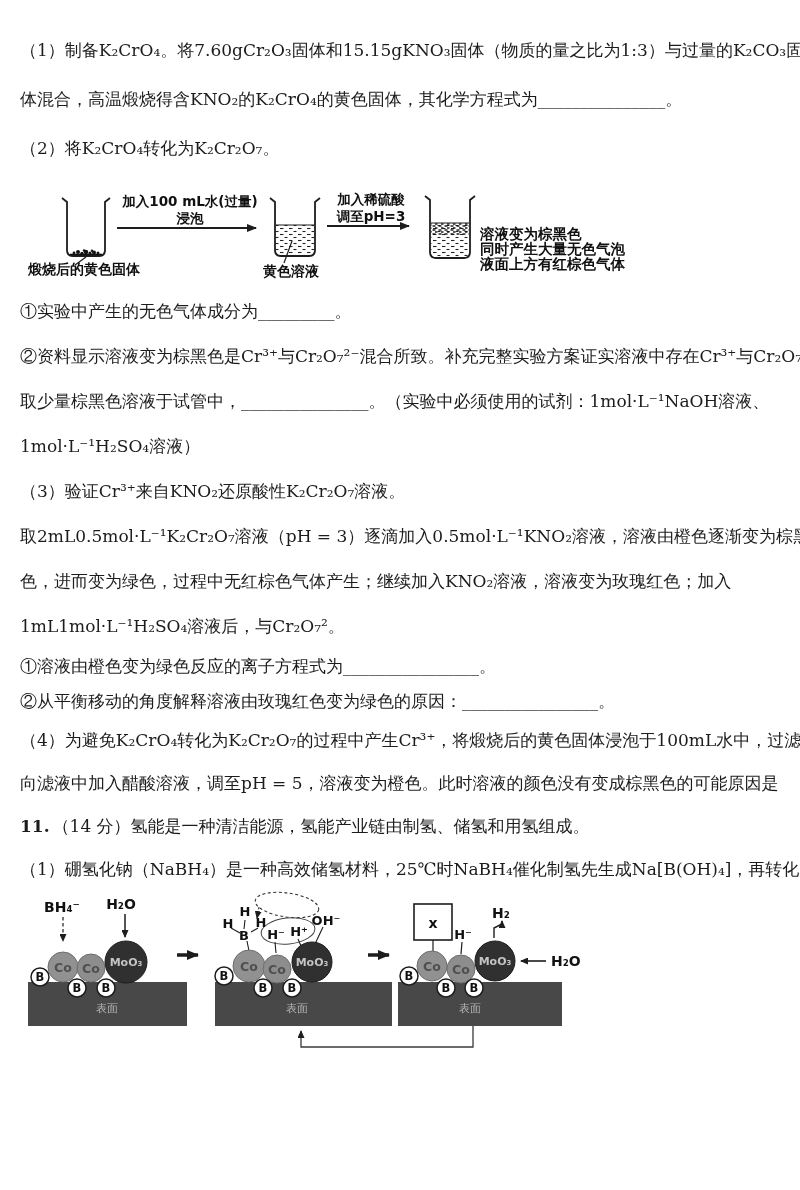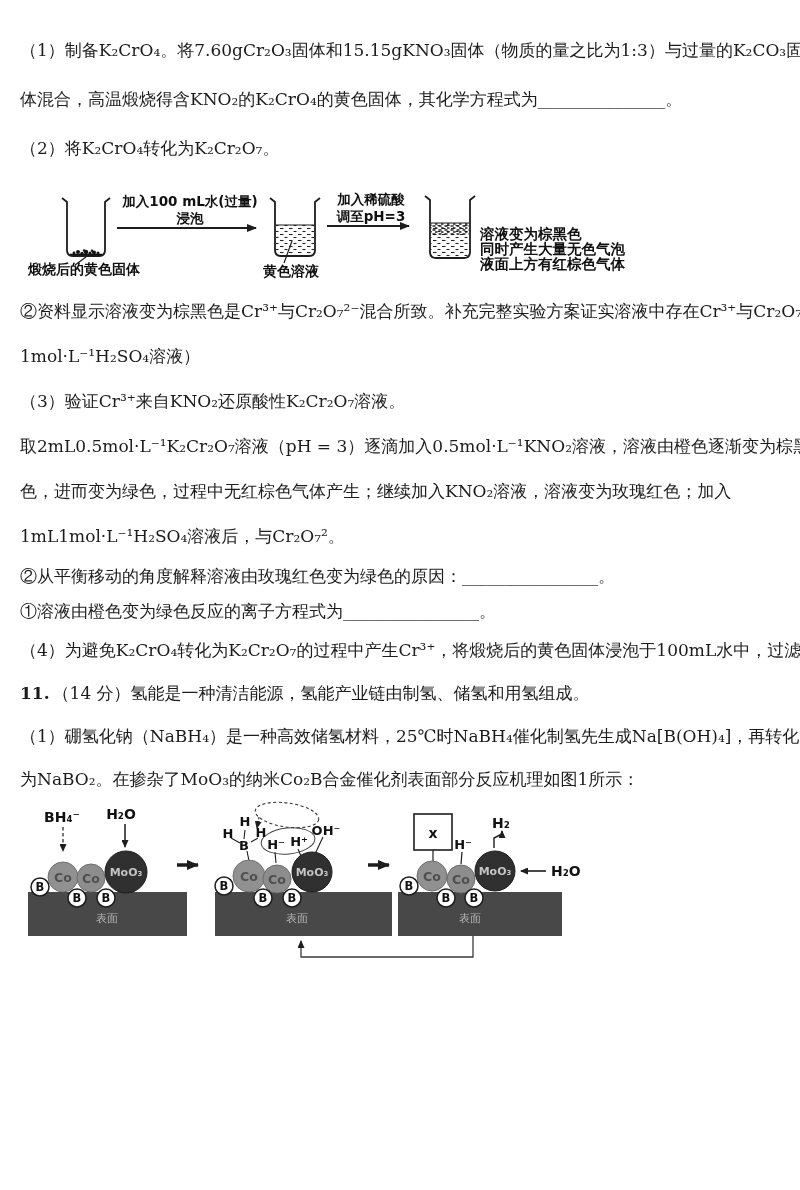--- a/index.html
+++ b/index.html
@@ -105,46 +105,48 @@
         <line x1="431" y1="50" x2="469" y2="50" stroke="#1d1d1d" stroke-width="1.2"></line>
         <path d="M425,23 L430,27 L430,79 Q430,85 436,85 L464,85 Q470,85 470,79 L470,27 L475,23" fill="none" stroke="#1d1d1d" stroke-width="1.8"></path>
         <text class="resline" x="480" y="66">溶液变为棕黑色</text>
         <text class="resline" x="480" y="81">同时产生大量无色气泡</text>
         <text class="resline" x="480" y="96">液面上方有红棕色气体</text>
       </g>
     </svg>
   </div>
 
   <div class="tblock lh45">
+    <div class="line">①实验中产生的无色气体成分为_________。</div>
     <div class="line">②资料显示溶液变为棕黑色是Cr³⁺与Cr₂O₇²⁻混合所致。补充完整实验方案证实溶液中存在Cr³⁺与Cr₂O₇²⁻：</div>
+    <div class="line">取少量棕黑色溶液于试管中，_______________。（实验中必须使用的试剂：1mol·L⁻¹NaOH溶液、</div>
     <div class="line">1mol·L⁻¹H₂SO₄溶液）</div>
     <div class="line">（3）验证Cr³⁺来自KNO₂还原酸性K₂Cr₂O₇溶液。</div>
   </div>
 
   <div class="tblock lh45">
     <div class="line">取2mL0.5mol·L⁻¹K₂Cr₂O₇溶液（pH = 3）逐滴加入0.5mol·L⁻¹KNO₂溶液，溶液由橙色逐渐变为棕黑</div>
     <div class="line">色，进而变为绿色，过程中无红棕色气体产生；继续加入KNO₂溶液，溶液变为玫瑰红色；加入</div>
     <div class="line">1mL1mol·L⁻¹H₂SO₄溶液后，与Cr₂O₇²。</div>
   </div>
 
   <div class="tblock lh35">
+    <div class="line">①溶液由橙色变为绿色反应的离子方程式为________________。</div>
     <div class="line">②从平衡移动的角度解释溶液由玫瑰红色变为绿色的原因：________________。</div>
-    <div class="line">①溶液由橙色变为绿色反应的离子方程式为________________。</div>
   </div>
 
   <div class="tblock lh43">
     <div class="line">（4）为避免K₂CrO₄转化为K₂Cr₂O₇的过程中产生Cr³⁺，将煅烧后的黄色固体浸泡于100mL水中，过滤，</div>
+    <div class="line">向滤液中加入醋酸溶液，调至pH = 5，溶液变为橙色。此时溶液的颜色没有变成棕黑色的可能原因是</div>
   </div>
 
   <div class="tblock lh43">
     <div class="line">
       <span class="qnum">11.</span><span>（14 分）氢能是一种清洁能源，氢能产业链由制氢、储氢和用氢组成。</span>
     </div>
     <div class="line">（1）硼氢化钠（NaBH₄）是一种高效储氢材料，25℃时NaBH₄催化制氢先生成Na[B(OH)₄]，再转化</div>
-    <div class="line">为NaBO₂。在掺杂了MoO₃的纳米Co₂B合金催化剂表面部分反应机理如图1所示：</div>
   </div>
 
   <div class="figwrap">
     <svg width="800" height="165" viewBox="0 0 800 165">
       <defs>
         <marker id="ah2" markerUnits="userSpaceOnUse" markerWidth="8" markerHeight="7" refX="7" refY="3.5" orient="auto">
           <path d="M0,0 L8,3.5 L0,7 Z" fill="#1d1d1d"></path>
         </marker>
         <marker id="ahBig" markerUnits="userSpaceOnUse" markerWidth="12" markerHeight="10" refX="11" refY="5" orient="auto">
           <path d="M0,0 L12,5 L0,10 Z" fill="#1d1d1d"></path>

